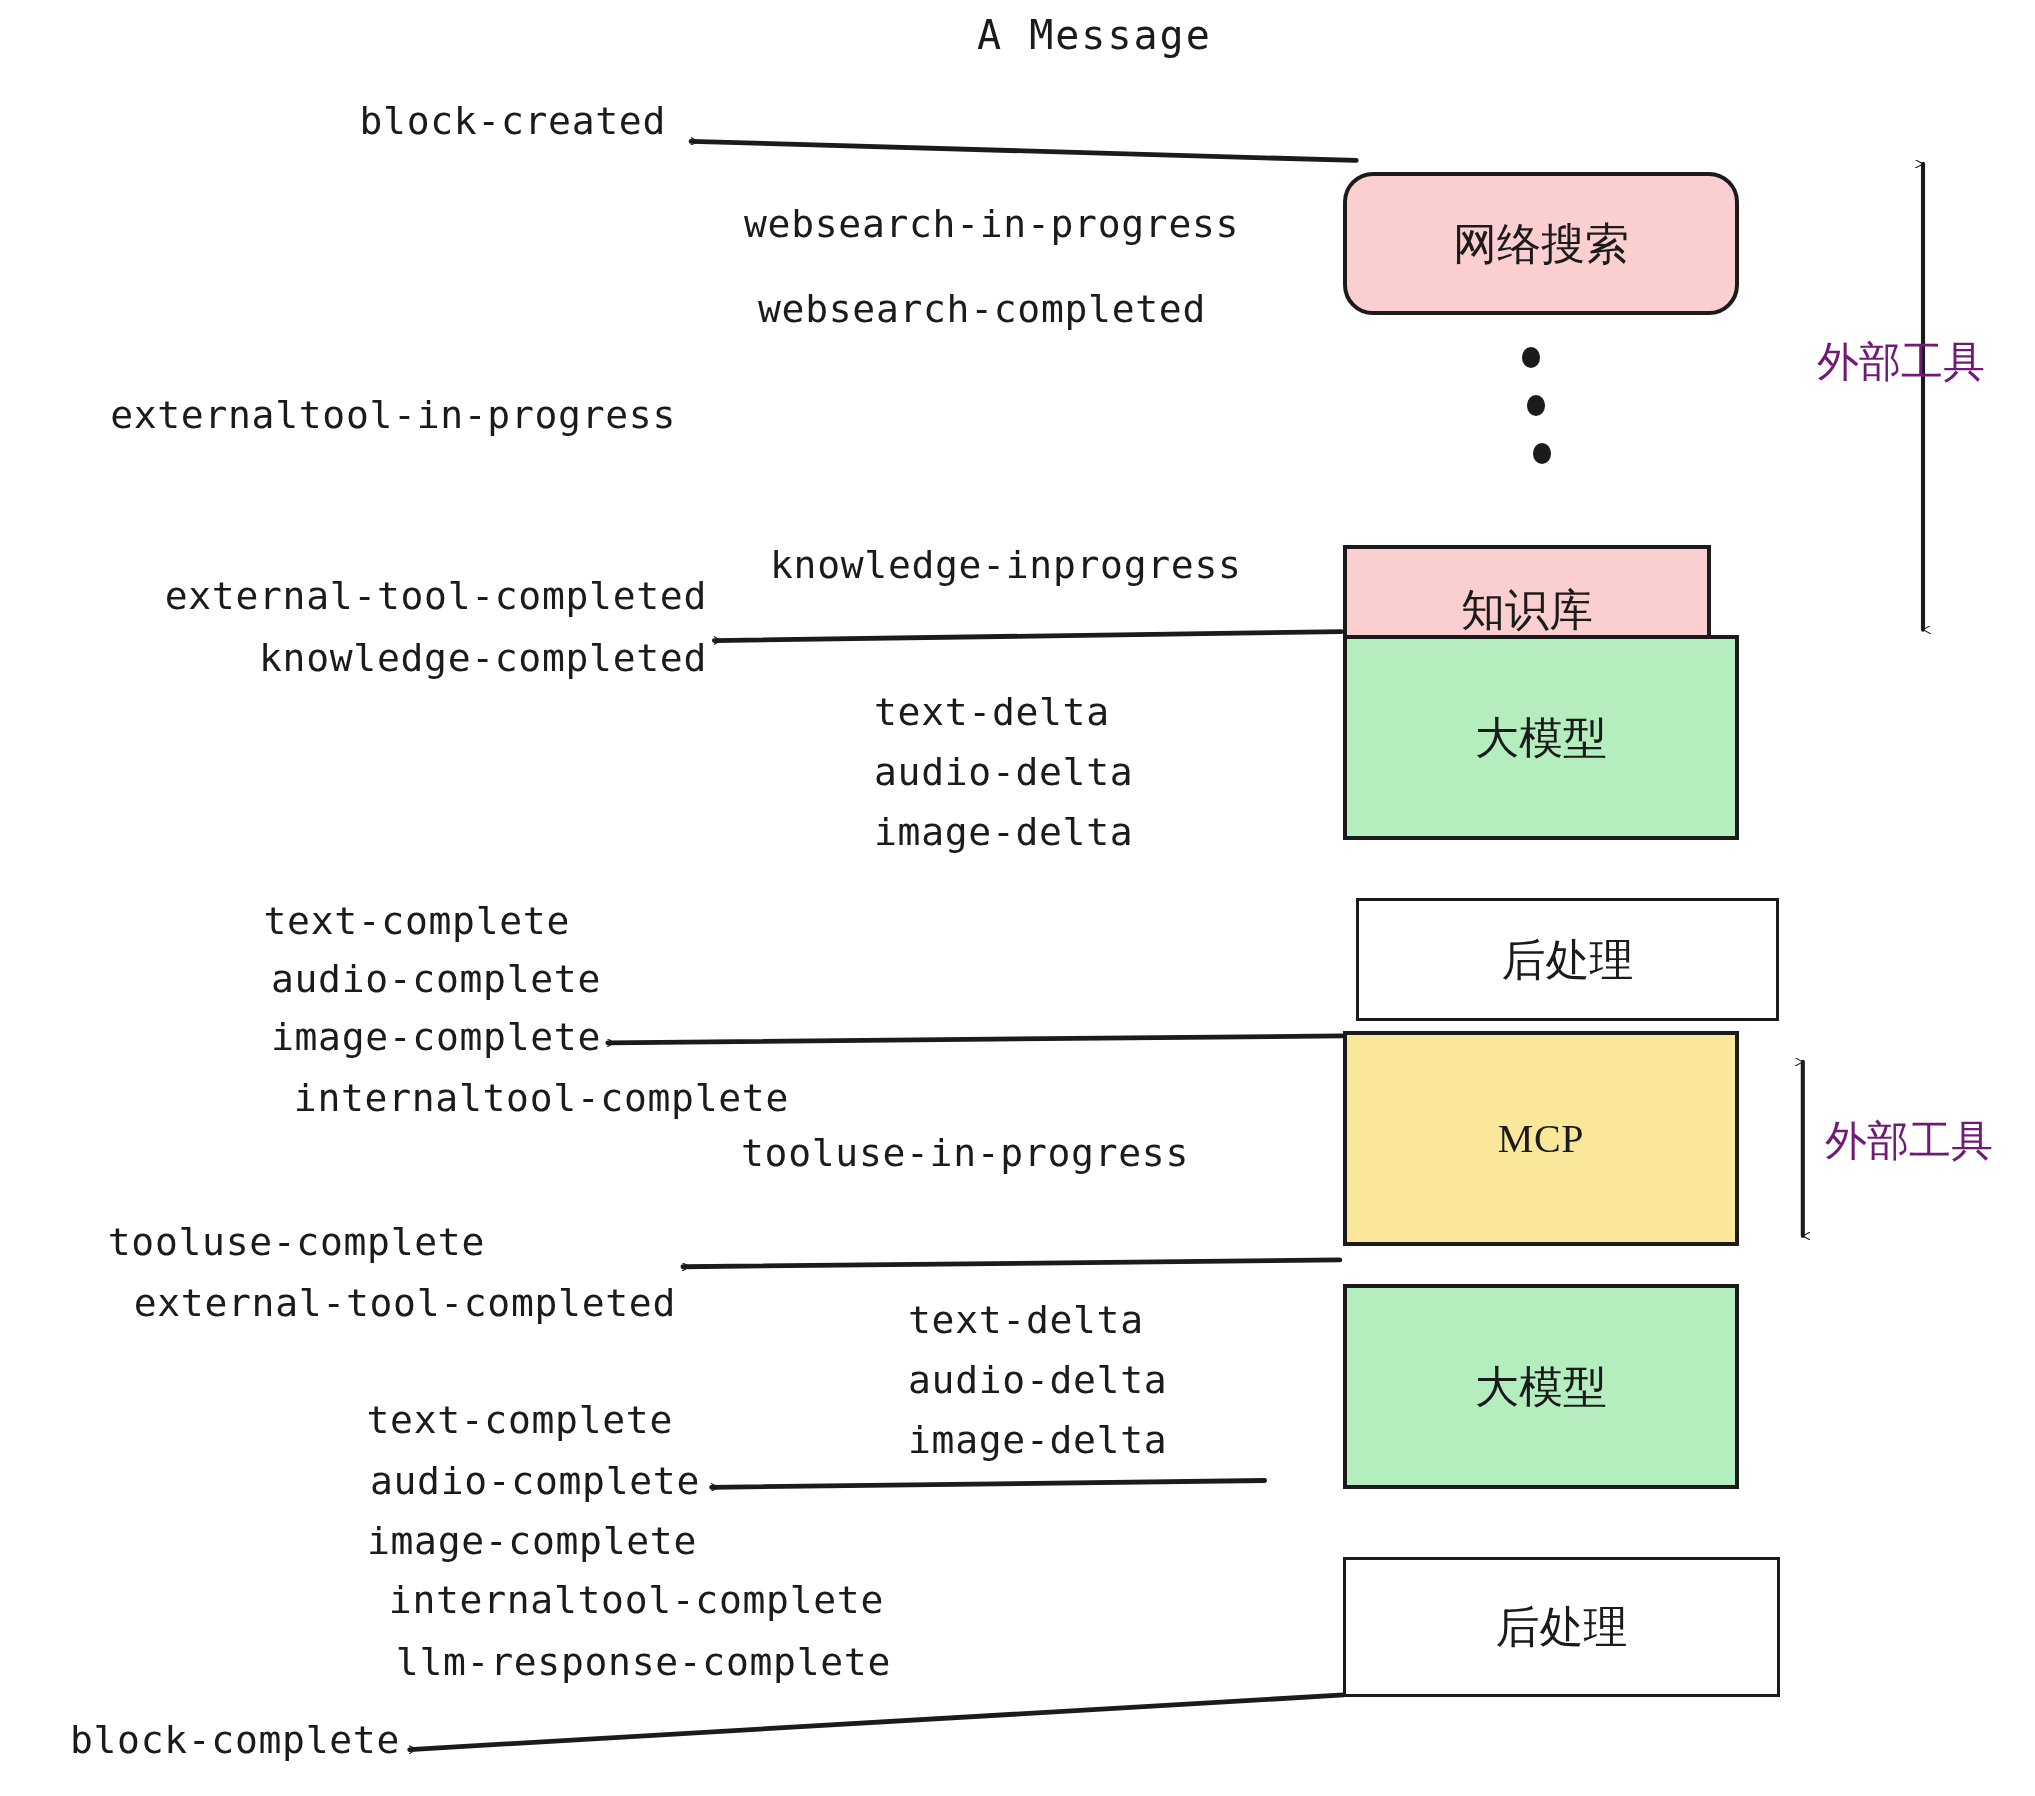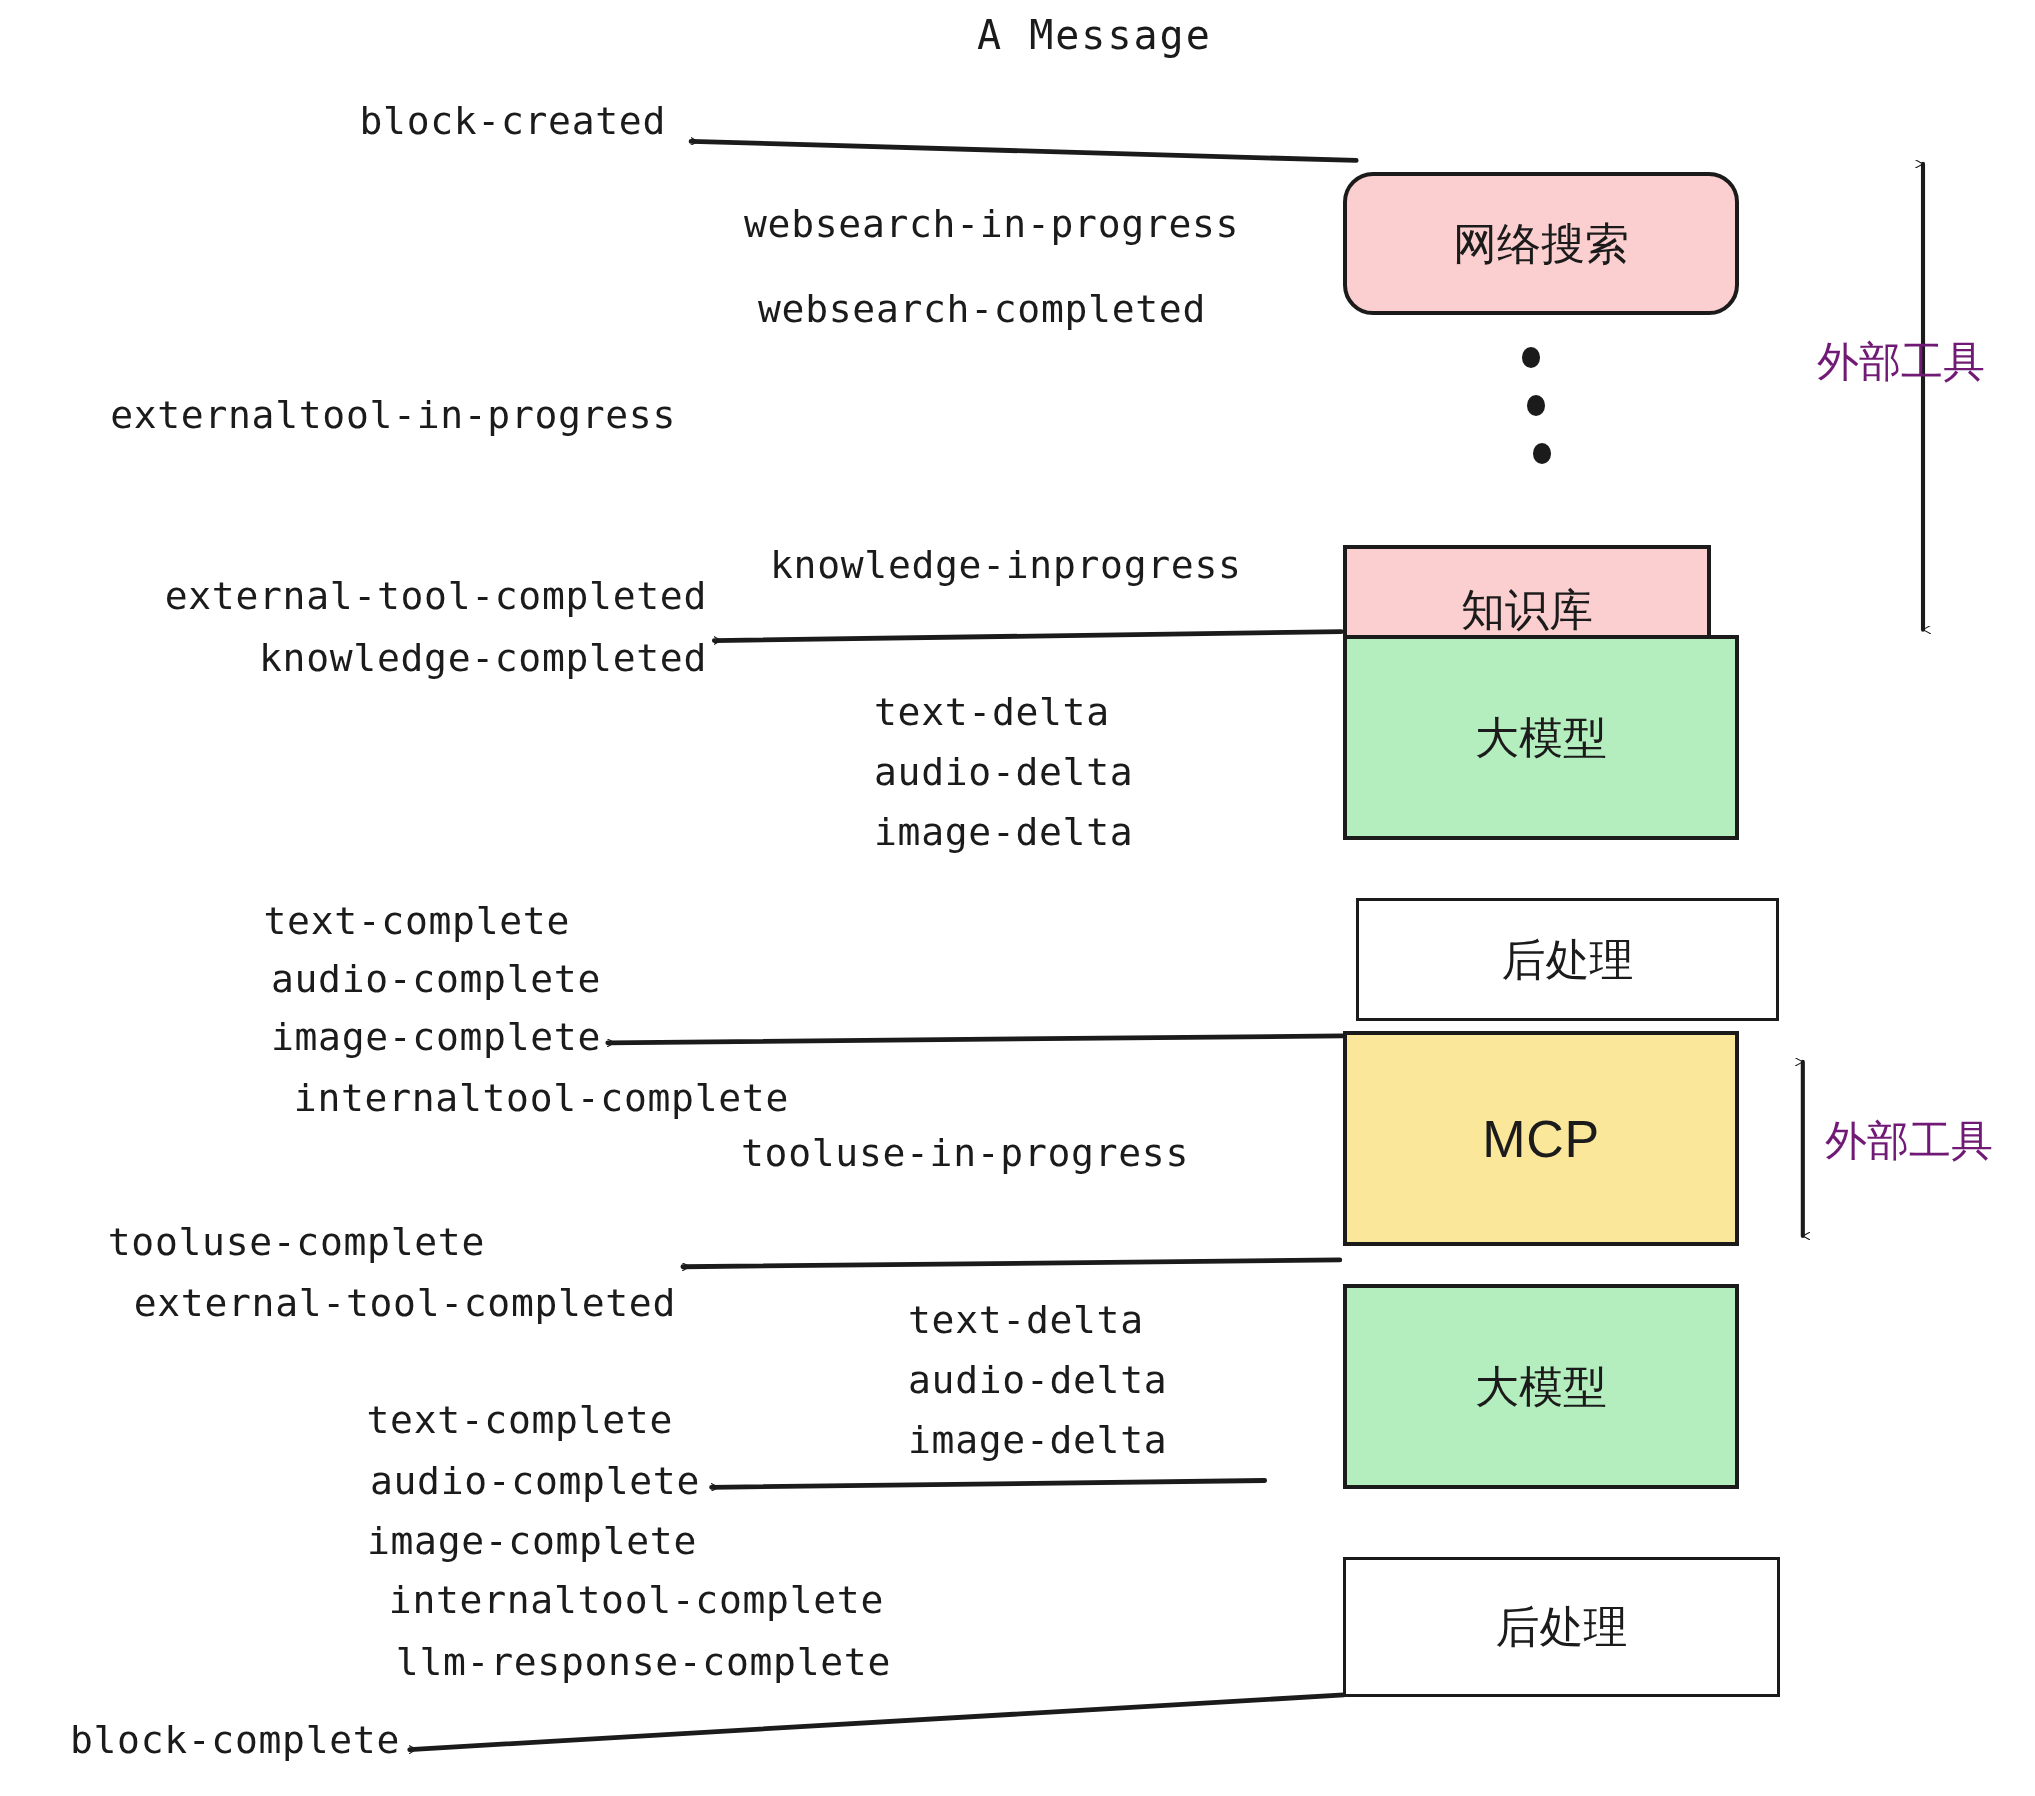--- a/index.html
+++ b/index.html
@@ -56,22 +56,22 @@
     align-items: center;
     justify-content: center;
   }
   .box span {
     font-family: "DejaVu Sans", "Liberation Sans", sans-serif;
     font-size: 44px;
     color: #1b1b1b;
     line-height: 1;
   }
   .box.mono span {
-    font-family: Liberation Sans, sans-serif;
-    font-size: 52px;
+    font-family: Liberation Serif, serif;
+    font-size: 40px;
     letter-spacing: 0.7px;
   }
 
   
   .dot {
     position: absolute;
     width: 18px;
     height: 20.5px;
     background: #1b1b1b;
     border-radius: 50%;

